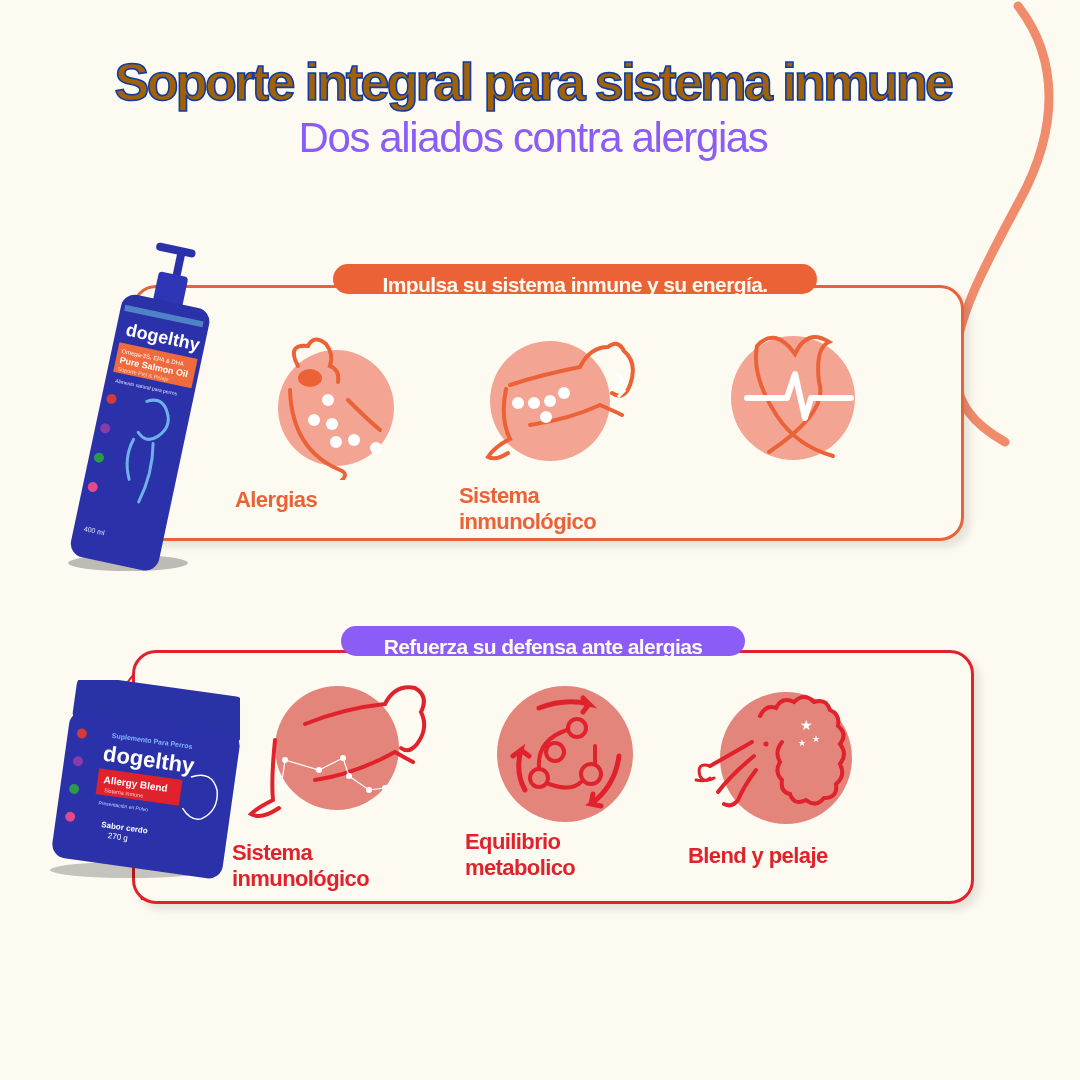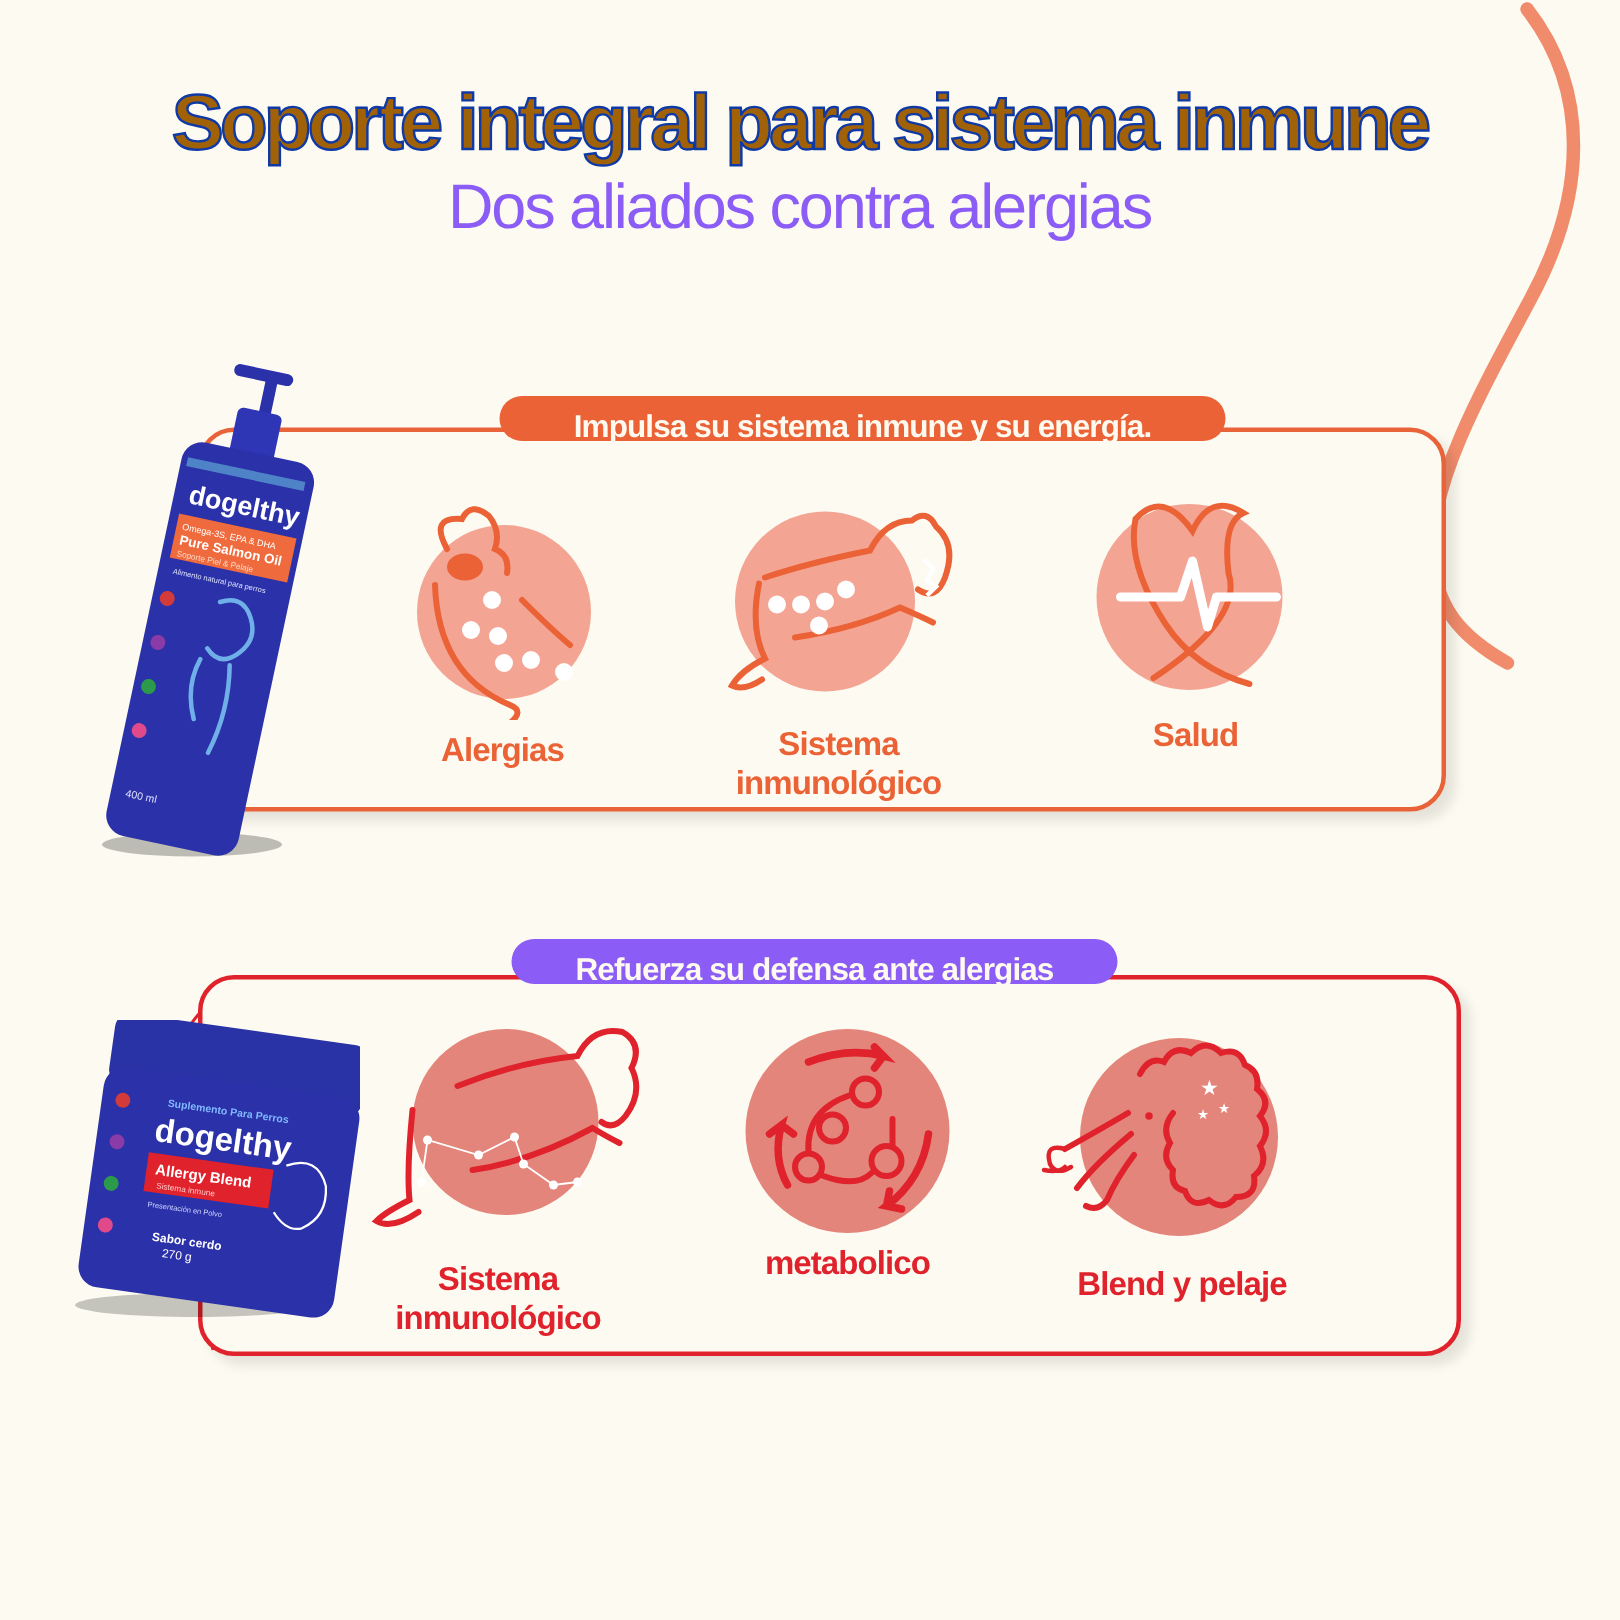--- a/index.html
+++ b/index.html
@@ -25,21 +25,21 @@
   }
   .panel.orange { left:132px; top:285px; width:826px; height:250px; border:3px solid #e9633a; }
   .panel.red { left:132px; top:650px; width:836px; height:248px; border:3px solid #e0222c; }
   .pill {
     position:absolute; height:30px; border-radius:21px; color:#fffaf0;
     font-weight:700; font-size:21px; line-height:42px; text-align:center;
     letter-spacing:-0.6px; white-space:nowrap;
   }
   .pill.orange { left:333px; top:264px; width:484px; background:#ea6236; }
   .pill.red { left:341px; top:626px; width:404px; background:#8b5cf6; }
-  .feature { position:absolute; width:200px; text-align:center; }
+  .feature { position:absolute; width:200px; text-align:left; }
   .feature .label {
     font-weight:700; font-size:22px; line-height:24px; letter-spacing:-0.6px;
     display:block; margin-top:2px;
   }
   .o .label { color:#ea6236; }
   .r .label { color:#e0222c; }
   .icon { position:absolute; }
   .product { position:absolute; }
 </style>
 </head>
@@ -117,21 +117,20 @@
   <span class="label">Sistema</span>
   <span class="label">inmunológico</span>
 </div>
 
 <svg class="icon" style="left:725px;top:320px;" width="140" height="150" viewBox="0 0 140 150">
   <circle cx="68" cy="78" r="62" fill="#f4a493"></circle>
   <path d="M44 132 q60 -40 50 -70 q-4 -34 10 -40 q-22 -14 -34 12 q-20 -28 -38 -8 q-6 30 20 70 q20 30 56 40" fill="none" stroke="#ea6236" stroke-width="4" stroke-linecap="round"></path>
   <path d="M22 78 h40 l8 -24 l10 44 l6 -20 h40" fill="none" stroke="#fff" stroke-width="6" stroke-linecap="round" stroke-linejoin="round"></path>
 </svg>
 <div class="feature o" style="left:697px;top:476px;">
-  <span class="label">Salud</span>
 </div>
 
 <div class="panel red"></div>
 <div class="pill red">Refuerza su defensa ante alergias</div>
 
 <svg class="product" style="left:40px;top:680px;" width="200" height="205" viewBox="0 0 200 205">
   <ellipse cx="90" cy="190" rx="80" ry="8" fill="rgba(0,0,0,0.22)"></ellipse>
   <g transform="rotate(8 100 100)">
     <rect x="24" y="4" width="170" height="48" rx="10" fill="#2a33a6"></rect>
     <rect x="22" y="40" width="172" height="148" rx="14" fill="#2b31a8"></rect>
@@ -176,20 +175,21 @@
   <path d="M44 22 q26 -10 50 -4 l-6 -6 M94 18 l-6 8" fill="none" stroke="#e0222c" stroke-width="5" stroke-linecap="round"></path>
   <path d="M30 104 q-10 -18 -4 -40 l-8 6 M26 64 l8 6" fill="none" stroke="#e0222c" stroke-width="5" stroke-linecap="round"></path>
   <path d="M124 70 q-4 30 -28 48 l10 2 M96 118 l2 -10" fill="none" stroke="#e0222c" stroke-width="5" stroke-linecap="round"></path>
   <circle cx="82" cy="42" r="9" fill="none" stroke="#e0222c" stroke-width="4"></circle>
   <circle cx="60" cy="66" r="9" fill="none" stroke="#e0222c" stroke-width="4"></circle>
   <circle cx="44" cy="92" r="9" fill="none" stroke="#e0222c" stroke-width="4"></circle>
   <circle cx="96" cy="88" r="10" fill="none" stroke="#e0222c" stroke-width="4"></circle>
   <path d="M72 44 q-30 10 -28 38 M54 98 q22 8 32 -2 M100 78 v-18" fill="none" stroke="#e0222c" stroke-width="4" stroke-linecap="round"></path>
 </svg>
 <div class="feature r" style="left:465px;top:828px;">
+  <span class="label">Equilibrio</span>
   <span class="label">metabolico</span>
 </div>
 
 <svg class="icon" style="left:690px;top:686px;" width="180" height="140" viewBox="0 0 180 140">
   <circle cx="96" cy="72" r="66" fill="#e4857b"></circle>
   <path d="M70 30 q6 -12 16 -8 q6 -12 18 -6 q10 -10 20 0 q12 -4 16 8 q10 4 8 16 q10 8 2 18 q8 10 0 20 q6 12 -4 20 q2 14 -12 14 q-8 10 -18 2 q-12 6 -16 -6 q-10 -2 -8 -14 q-8 -8 -2 -18 q-6 -10 2 -20" fill="none" stroke="#e0222c" stroke-width="4" stroke-linecap="round"></path>
   <path d="M62 56 q-24 14 -42 24 M64 70 q-24 20 -36 36 M66 84 q-12 16 -18 30 q-6 8 -14 4" fill="none" stroke="#e0222c" stroke-width="4" stroke-linecap="round"></path>
   <path d="M20 80 q-14 -4 -10 10 q4 8 14 2 M6 94 q10 2 14 -2" fill="none" stroke="#e0222c" stroke-width="3" stroke-linecap="round"></path>
   <circle cx="76" cy="58" r="2.5" fill="#e0222c"></circle>
   <text x="110" y="44" font-family="DejaVu Sans, sans-serif" font-size="14" fill="#fff">★</text>

